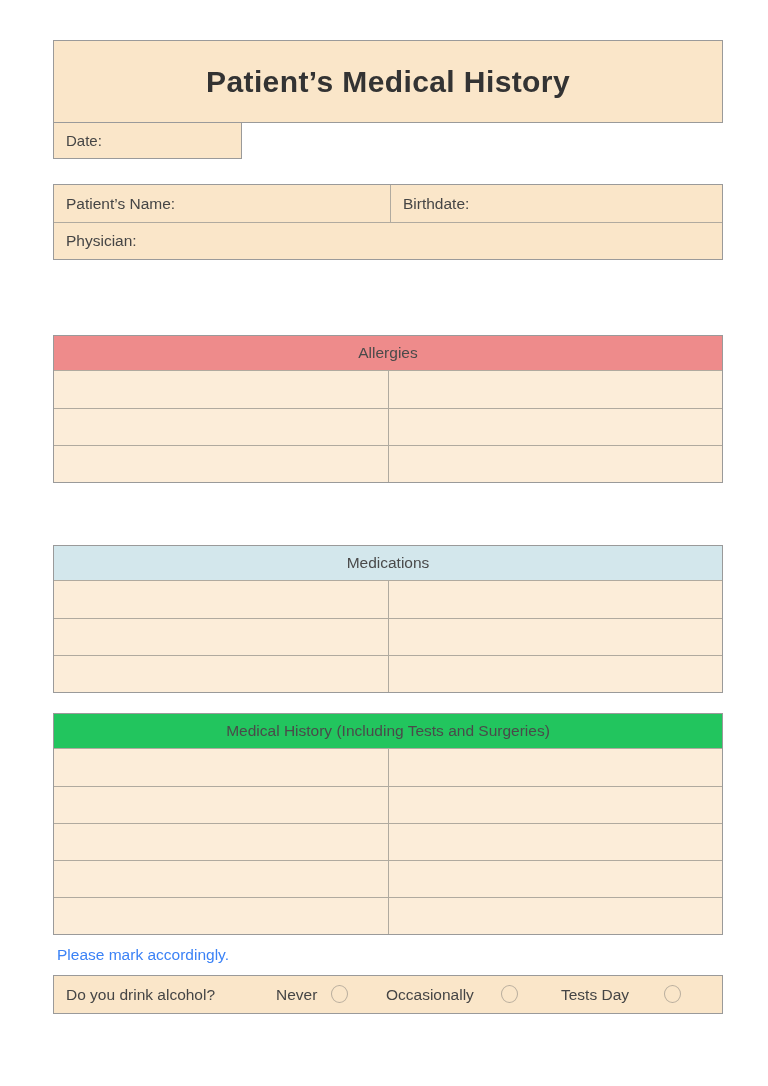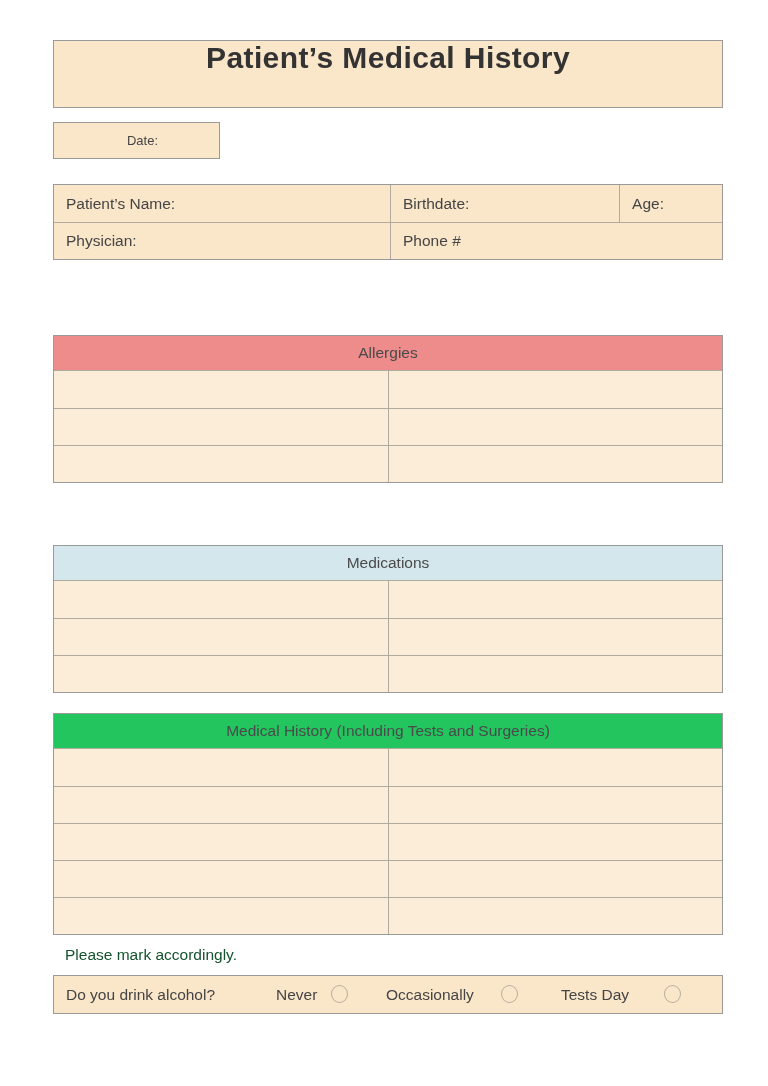--- a/index.html
+++ b/index.html
@@ -13,28 +13,28 @@
     color: #454545;
     overflow: hidden;
   }
   .box {
     position: absolute;
     left: 53px;
     width: 670px;
     background: #fae6c9;
     border: 1.5px solid #9a9a9a;
   }
-  .title-box { top: 40px; height: 68px; display: flex; align-items: flex-start; justify-content: center; }
+  .title-box { top: 40px; height: 83px; display: flex; align-items: center; justify-content: center; }
   .title-box h1 {
     font-size: 30px;
     font-weight: 800;
     letter-spacing: 0.4px;
     color: #333333;
   }
-  .date-box { top: 122px; width: 167px; height: 37px; display: flex; align-items: center; padding-left: 12px; font-size: 13px; justify-content: center; }
+  .date-box { top: 122px; width: 189px; height: 37px; display: flex; align-items: center; padding-left: 12px; font-size: 15px; }
 
   .info-table { top: 184px; }
   .irow { display: flex; height: 37px; }
   .irow + .irow { border-top: 1px solid #b0aa9f; }
   .cell {
     display: flex; align-items: center;
     padding-left: 12px;
     font-size: 15.5px;
     height: 100%;
   }
@@ -58,22 +58,22 @@
     border-bottom: 1px solid #b0aa9f;
   }
   .hdr-allergies { background: #ee8b8b; }
   .hdr-medications { background: #d3e7ec; }
   .hdr-history { background: #22c55e; }
   .srow { display: flex; height: 37px; }
   .srow + .srow { border-top: 1px solid #b0aa9f; }
   .scell { height: 100%; }
 
   .note {
-    position: absolute; left: 65px; top: 946px;
-    font-size: 15.5px; color: #14532d;
+    position: absolute; left: 57px; top: 946px;
+    font-size: 15.5px; color: #3b82f6;
   }
 
   .quest { top: 975px; }
   .qrow { position: relative; height: 37px; font-size: 15.5px; }
   .qrow + .qrow { border-top: 1px solid #b0aa9f; }
   .qitem { position: absolute; top: 0; height: 100%; display: flex; align-items: center; }
   .radio {
     position: absolute; top: 9px;
     width: 17px; height: 18px;
     border: 1.5px solid #b9ae9e;
@@ -105,30 +105,24 @@
   </div>
 
   <div class="box info-table">
     <div class="irow">
       <div class="cell w-name">
         <span>Patient’s Name:</span>
       </div>
       <div class="cell bl w-birth">
         <span>Birthdate:</span>
       </div>
-      <div class="cell bl w-age">
-        <span>Age:</span>
-      </div>
     </div>
     <div class="irow">
       <div class="cell w-name">
         <span>Physician:</span>
-      </div>
-      <div class="cell bl w-rest">
-        <span>Phone #</span>
       </div>
     </div>
   </div>
 
   <div class="box section sec-allergies">
     <div class="sec-header hdr-allergies">
       <span>Allergies</span>
     </div>
     <div class="srow">
       <div class="scell w-half"></div>

